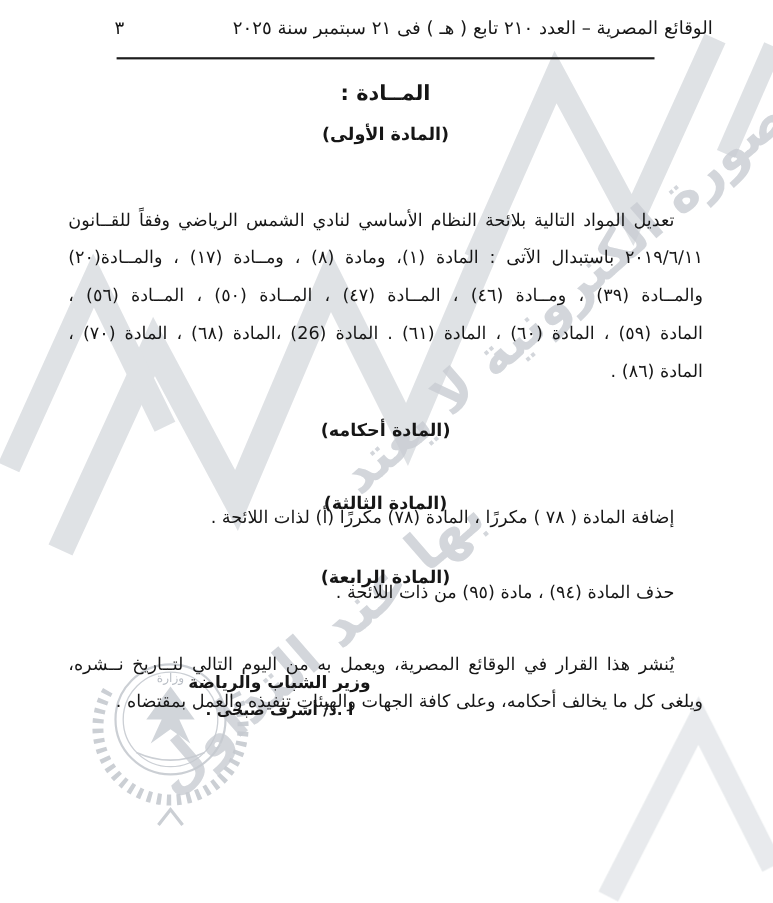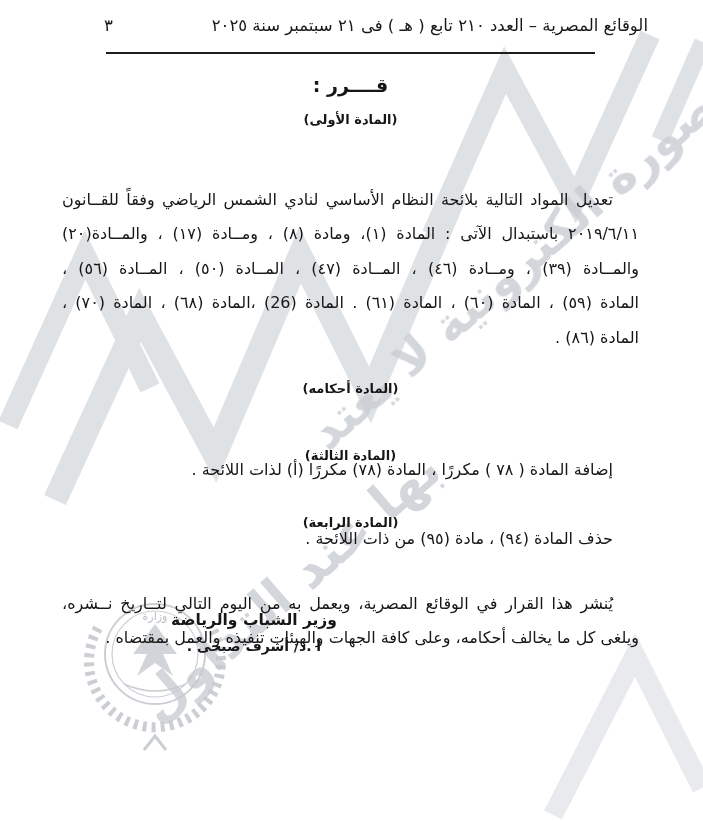--- a/index.html
+++ b/index.html
@@ -24,21 +24,21 @@
     font-size:16.5px;
   }
   .rule{position:absolute;top:52px;right:108px;left:106px;border-top:2px solid #1d1d1d;}
   
   .decision{
     position:absolute;top:74px;right:64px;left:62px;
     text-align:center;font-weight:bold;font-size:19px;
   }
   .article-heading{
     position:absolute;right:64px;left:62px;
-    text-align:center;font-weight:bold;font-size:13px;
+    text-align:center;font-weight:bold;font-size:16px;
   }
   .article-body{
     position:absolute;right:64px;left:62px;
     font-size:16px;line-height:34.4px;
   }
   .line{text-align:right;}
   .line.jst{text-align:justify;text-align-last:justify;}
   .line.ind{text-indent:26px;margin-top:40px;}
   
   .sig{position:absolute;left:168px;top:611px;width:172px;text-align:center;}
@@ -76,21 +76,21 @@
     <path d="M91,46 L69,76 L83,76 L73,98 L91,85 L109,98 L99,76 L113,76 Z" fill="#ccd0d6" opacity="0.9"></path>
     <text x="91" y="42" text-anchor="middle" font-size="11" fill="#b9bec5">وزارة</text>
   </svg>
 
   <div class="header">
     <span>الوقائع المصرية – العدد ٢١٠ تابع ( هـ ) فى ٢١ سبتمبر سنة ٢٠٢٥</span>
     <span>٣</span>
   </div>
   <div class="rule"></div>
 
-  <div class="decision">قــــرر :</div>
+  <div class="decision">المــادة :</div>
 
   <div>
       <div class="article-heading" style="top: 112px;">(المادة الأولى)</div>
       <div class="article-body" style="top: 143px;">
         <div class="line ind jst">تعديل المواد التالية بلائحة النظام الأساسي لنادي الشمس الرياضي وفقاً للقــانون</div>
         <div class="line jst">٢٠١٩/٦/١١ باستبدال الآتى : المادة (١)، ومادة (٨) ، ومــادة (١٧) ، والمــادة(٢٠)</div>
         <div class="line jst">والمــادة (٣٩) ، ومــادة (٤٦) ، المــادة (٤٧) ، المــادة (٥٠) ، المــادة (٥٦) ،</div>
         <div class="line jst">المادة (٥٩) ، المادة (٦٠) ، المادة (٦١) . المادة (26) ،المادة (٦٨) ، المادة (٧٠) ،</div>
         <div class="line">المادة (٨٦) .</div>
       </div>

